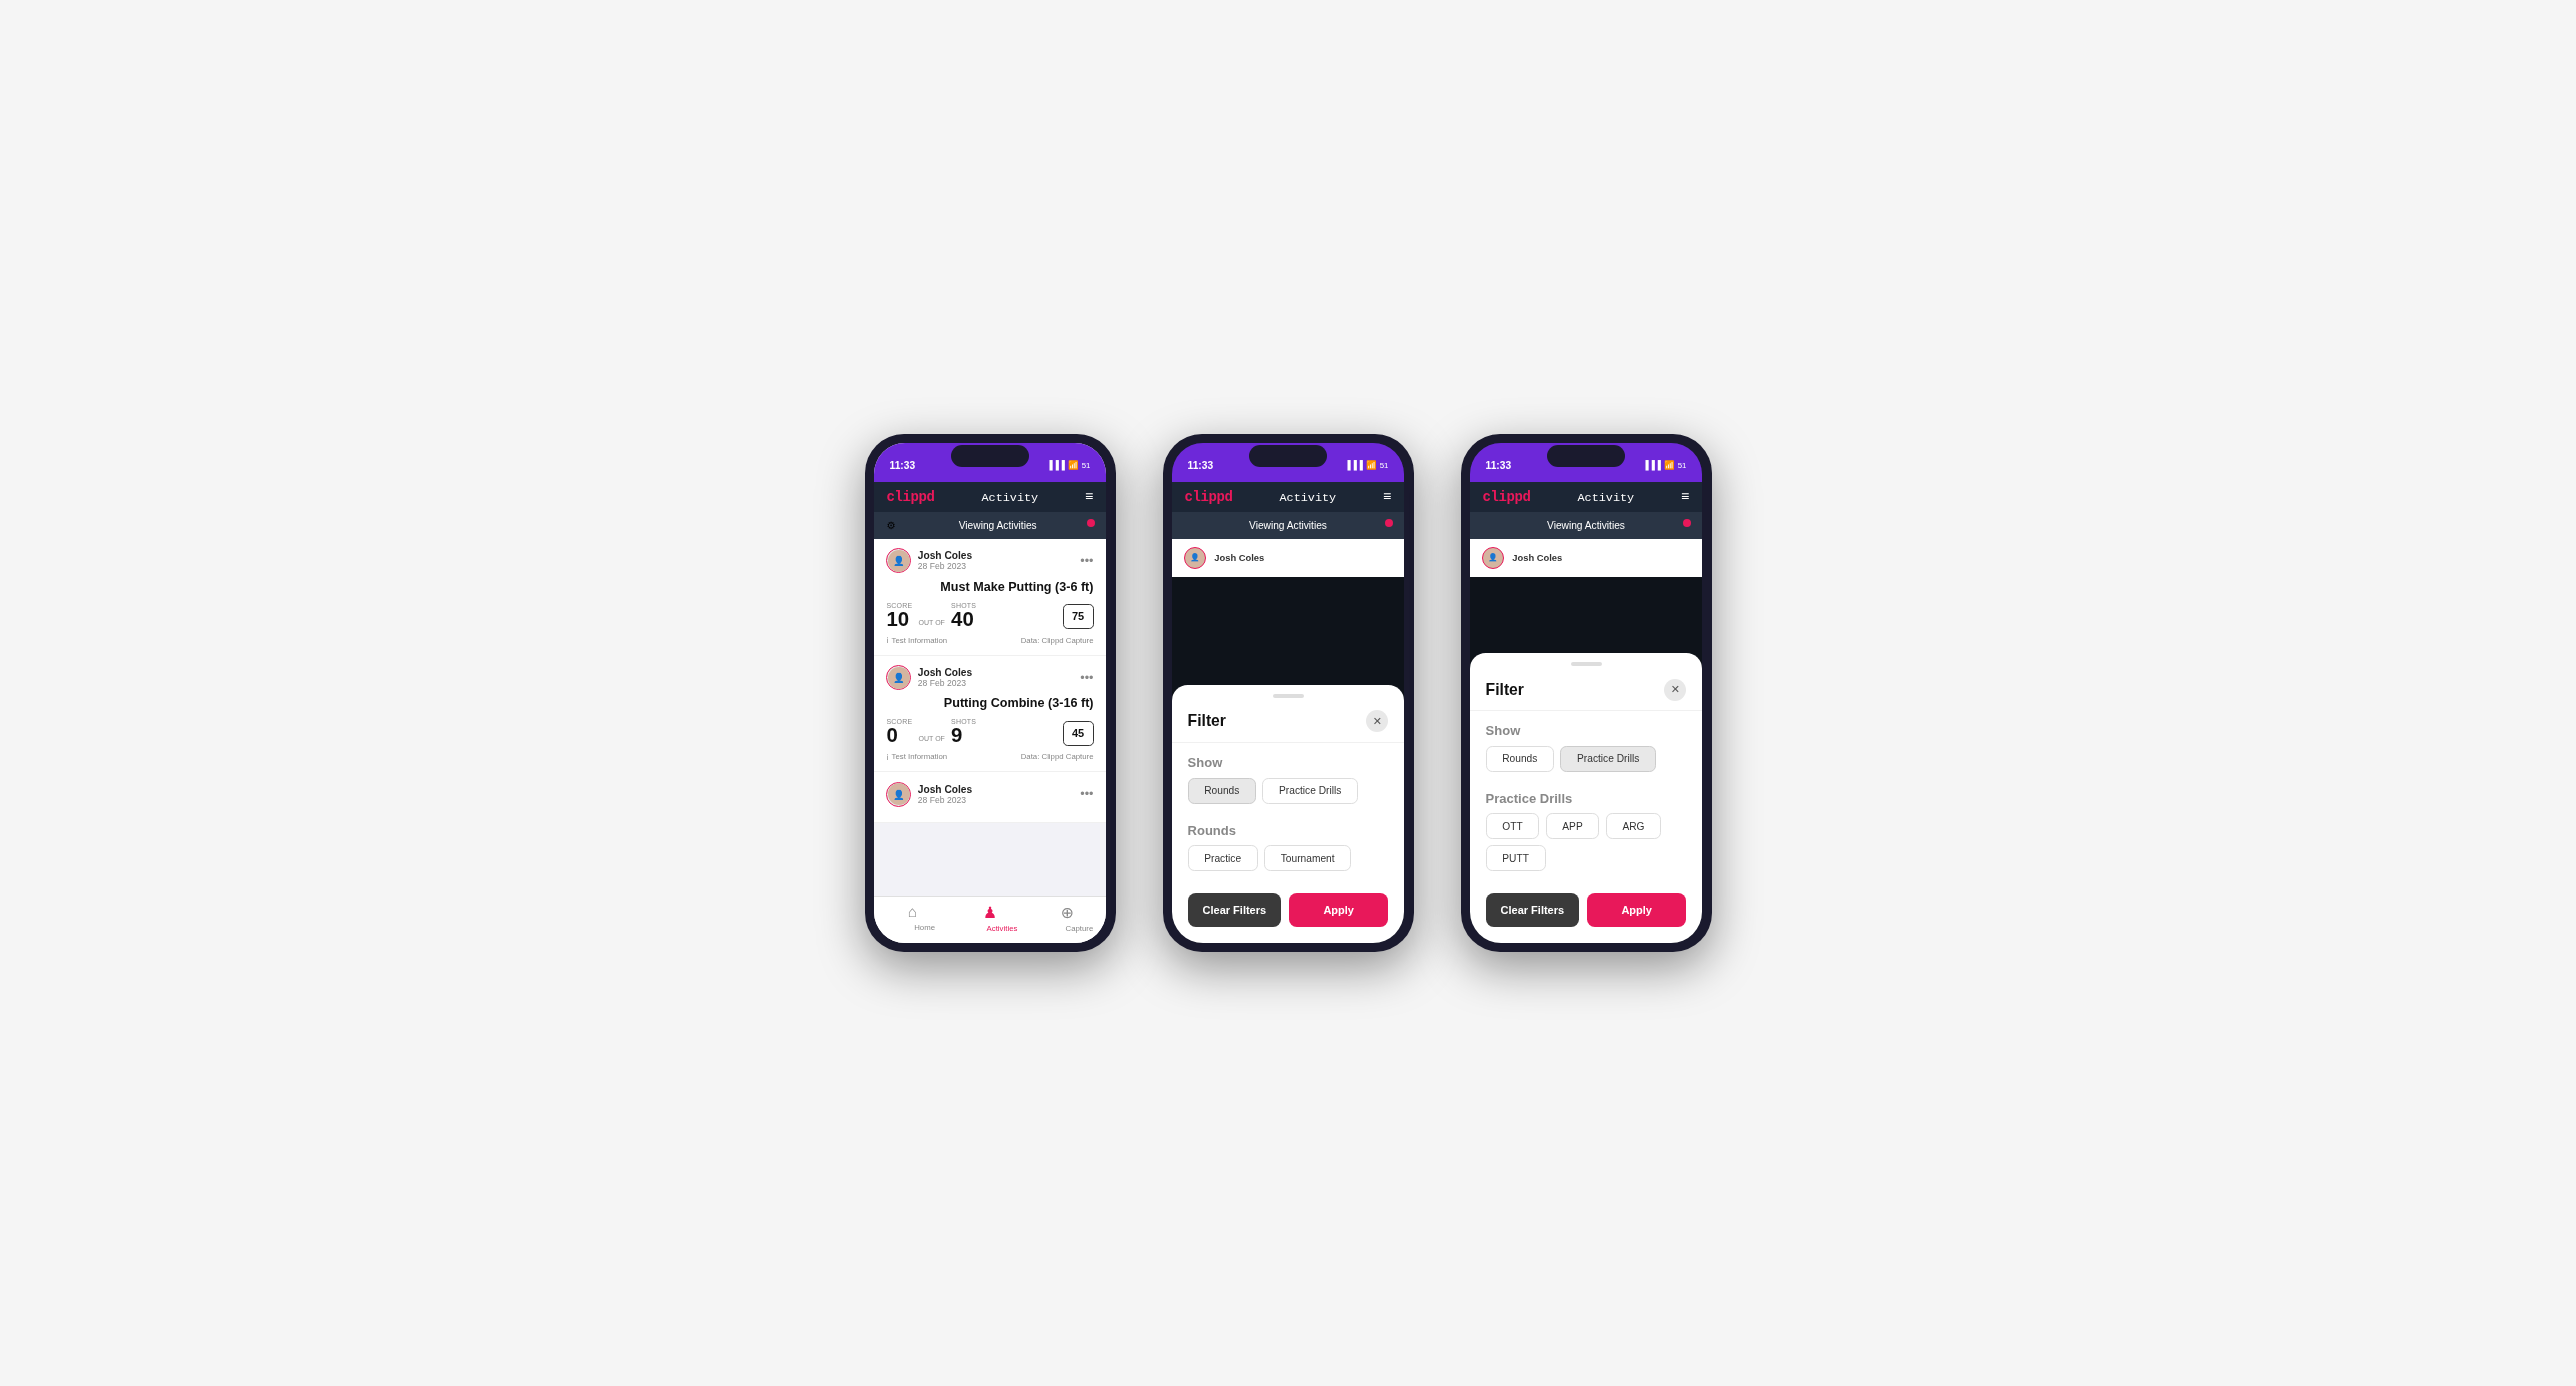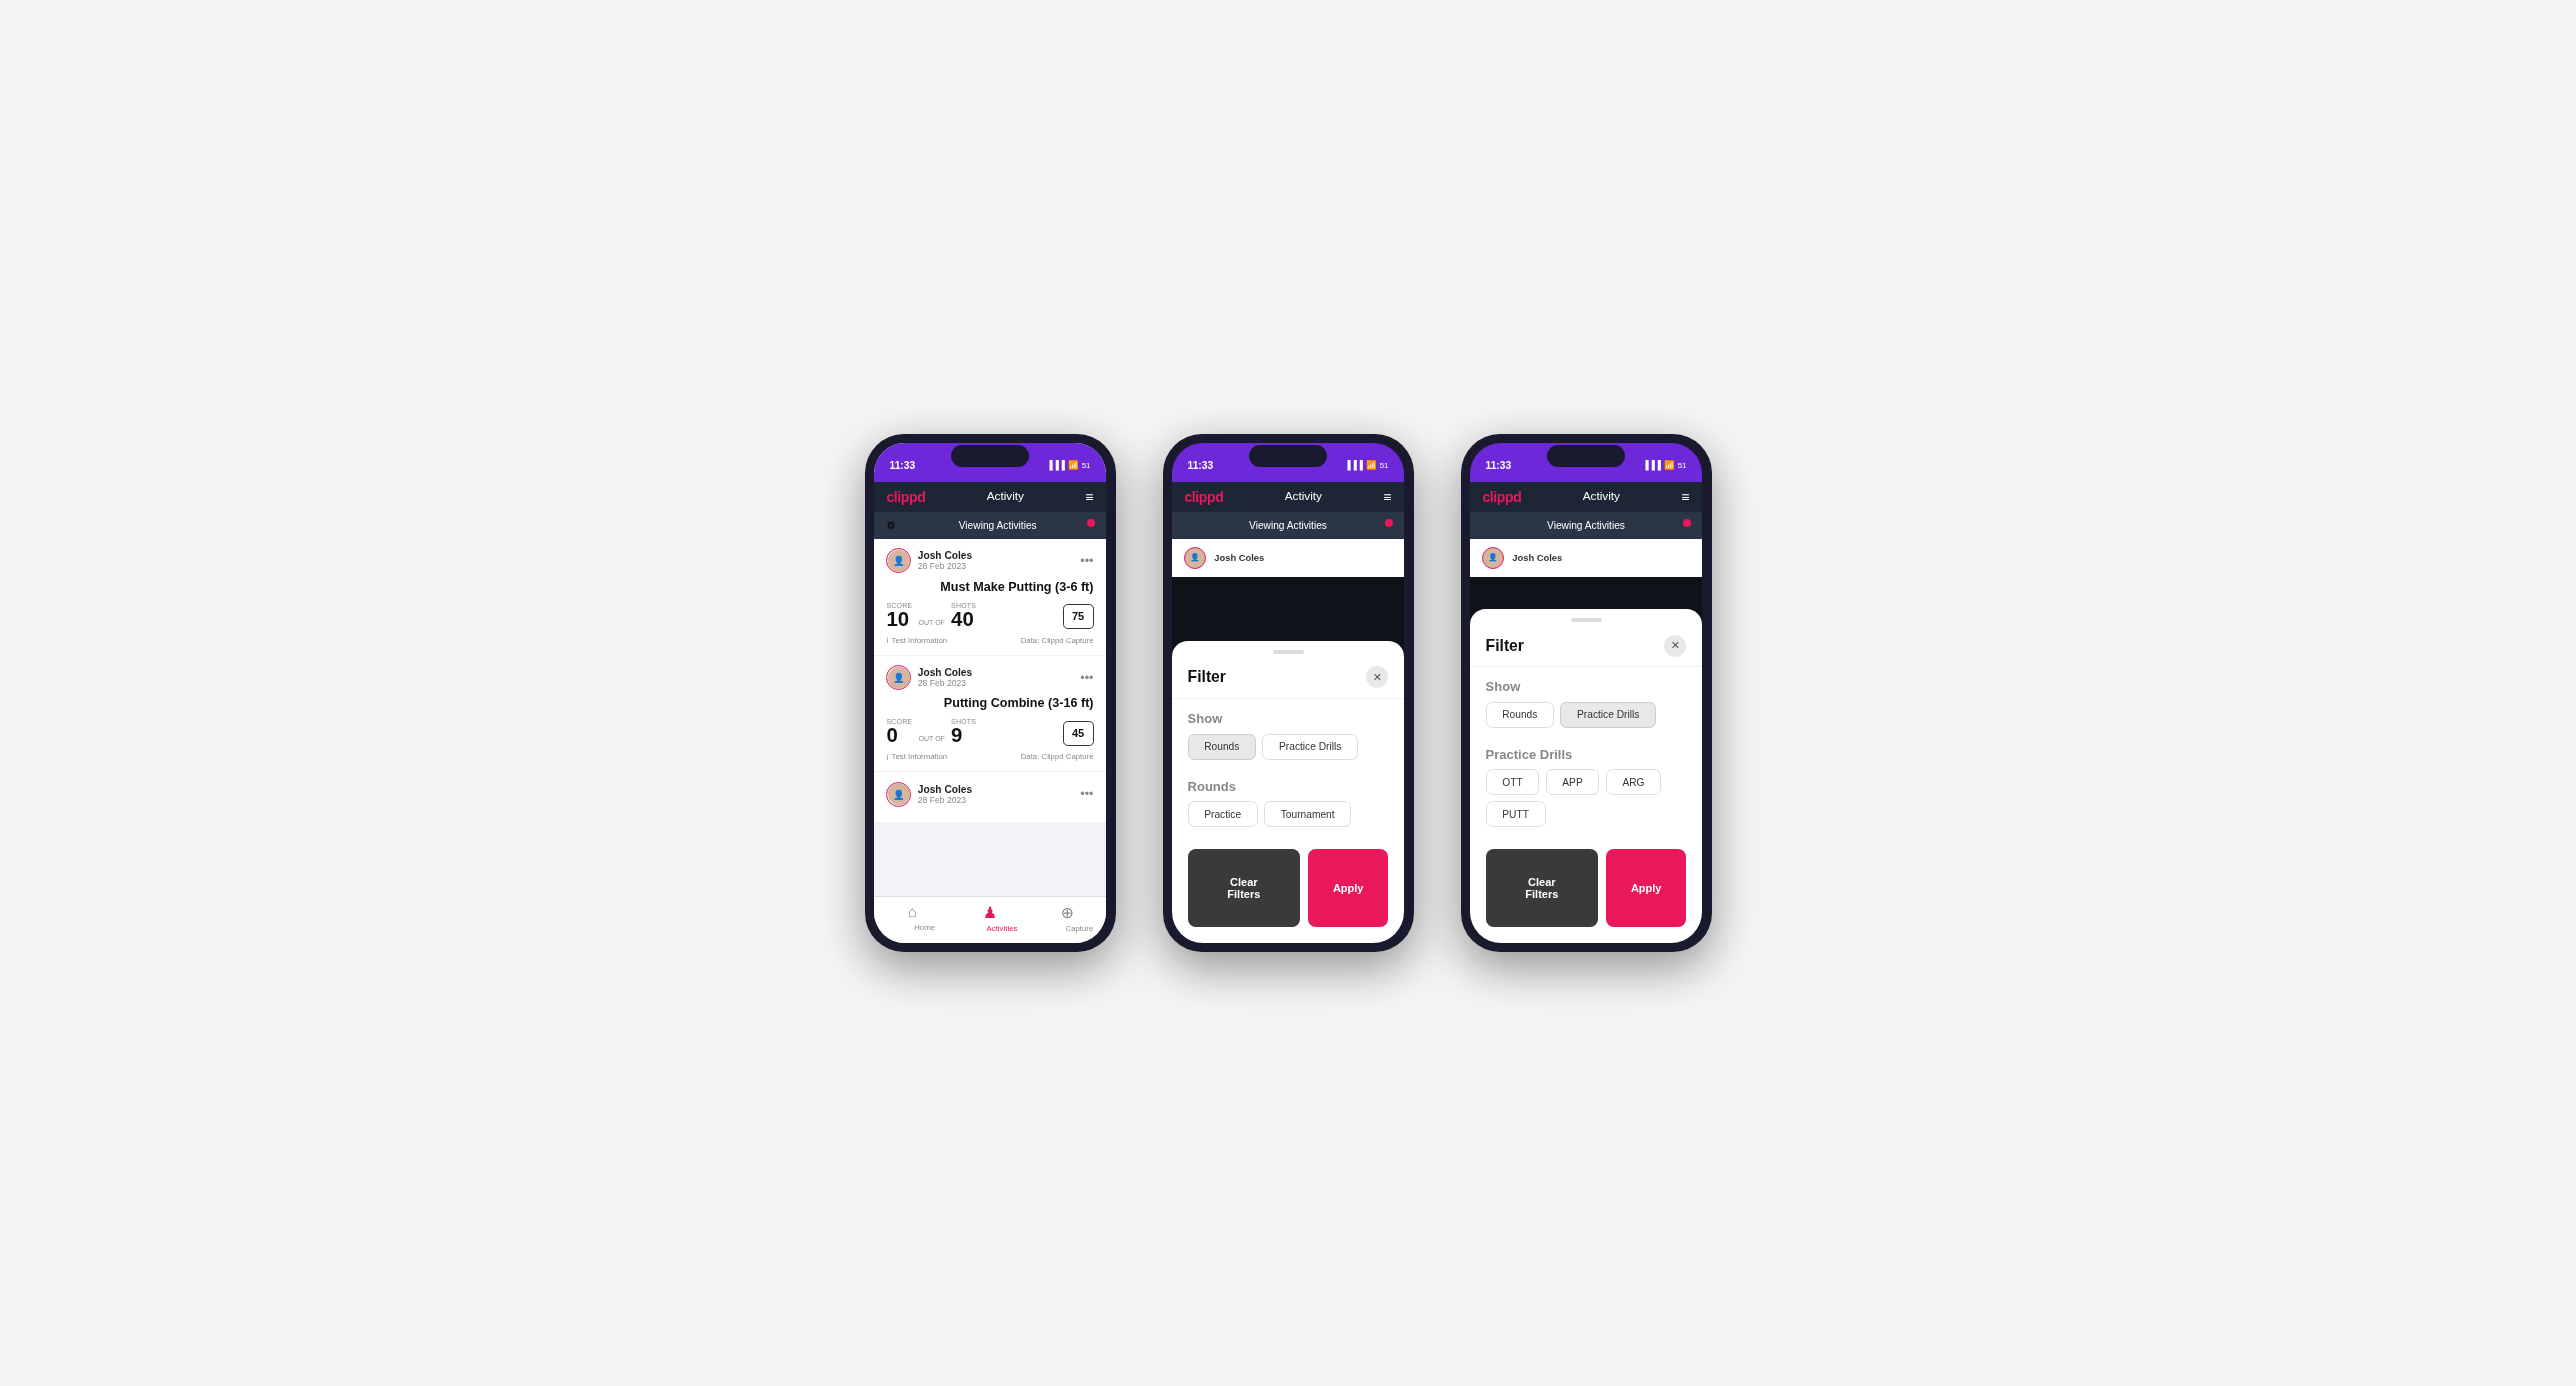--- a/index.html
+++ b/index.html
@@ -80,21 +80,22 @@
       color: #fff;
       font-size: 8.6px;
     }
 
     
     .nav-bar {
       background: #1c2635;
       padding: 6.3px 12.6px 7.8px;
       display: flex;
       justify-content: space-between;
-      align-items: flex-start;
+      align-items: flex-end;
+      font-family: Liberation Mono, monospace;
     }
 
     .nav-logo {
       color: #e8185a;
       font-size: 14px;
       font-weight: 800;
       letter-spacing: -0.4px;
     }
 
     .nav-title {
@@ -402,21 +403,21 @@
     }
 
     .modal-footer {
       display: flex;
       gap: 7.8px;
       padding: 15.7px 15.7px 0;
     }
 
     .btn-clear {
       flex: 1;
-      padding: 27px;
+      padding: 8px;
       background: #3a3a3a;
       color: #fff;
       border: none;
       border-radius: 7.8px;
       font-size: 11px;
       font-weight: 600;
       cursor: pointer;
     }
 
     .btn-apply {

